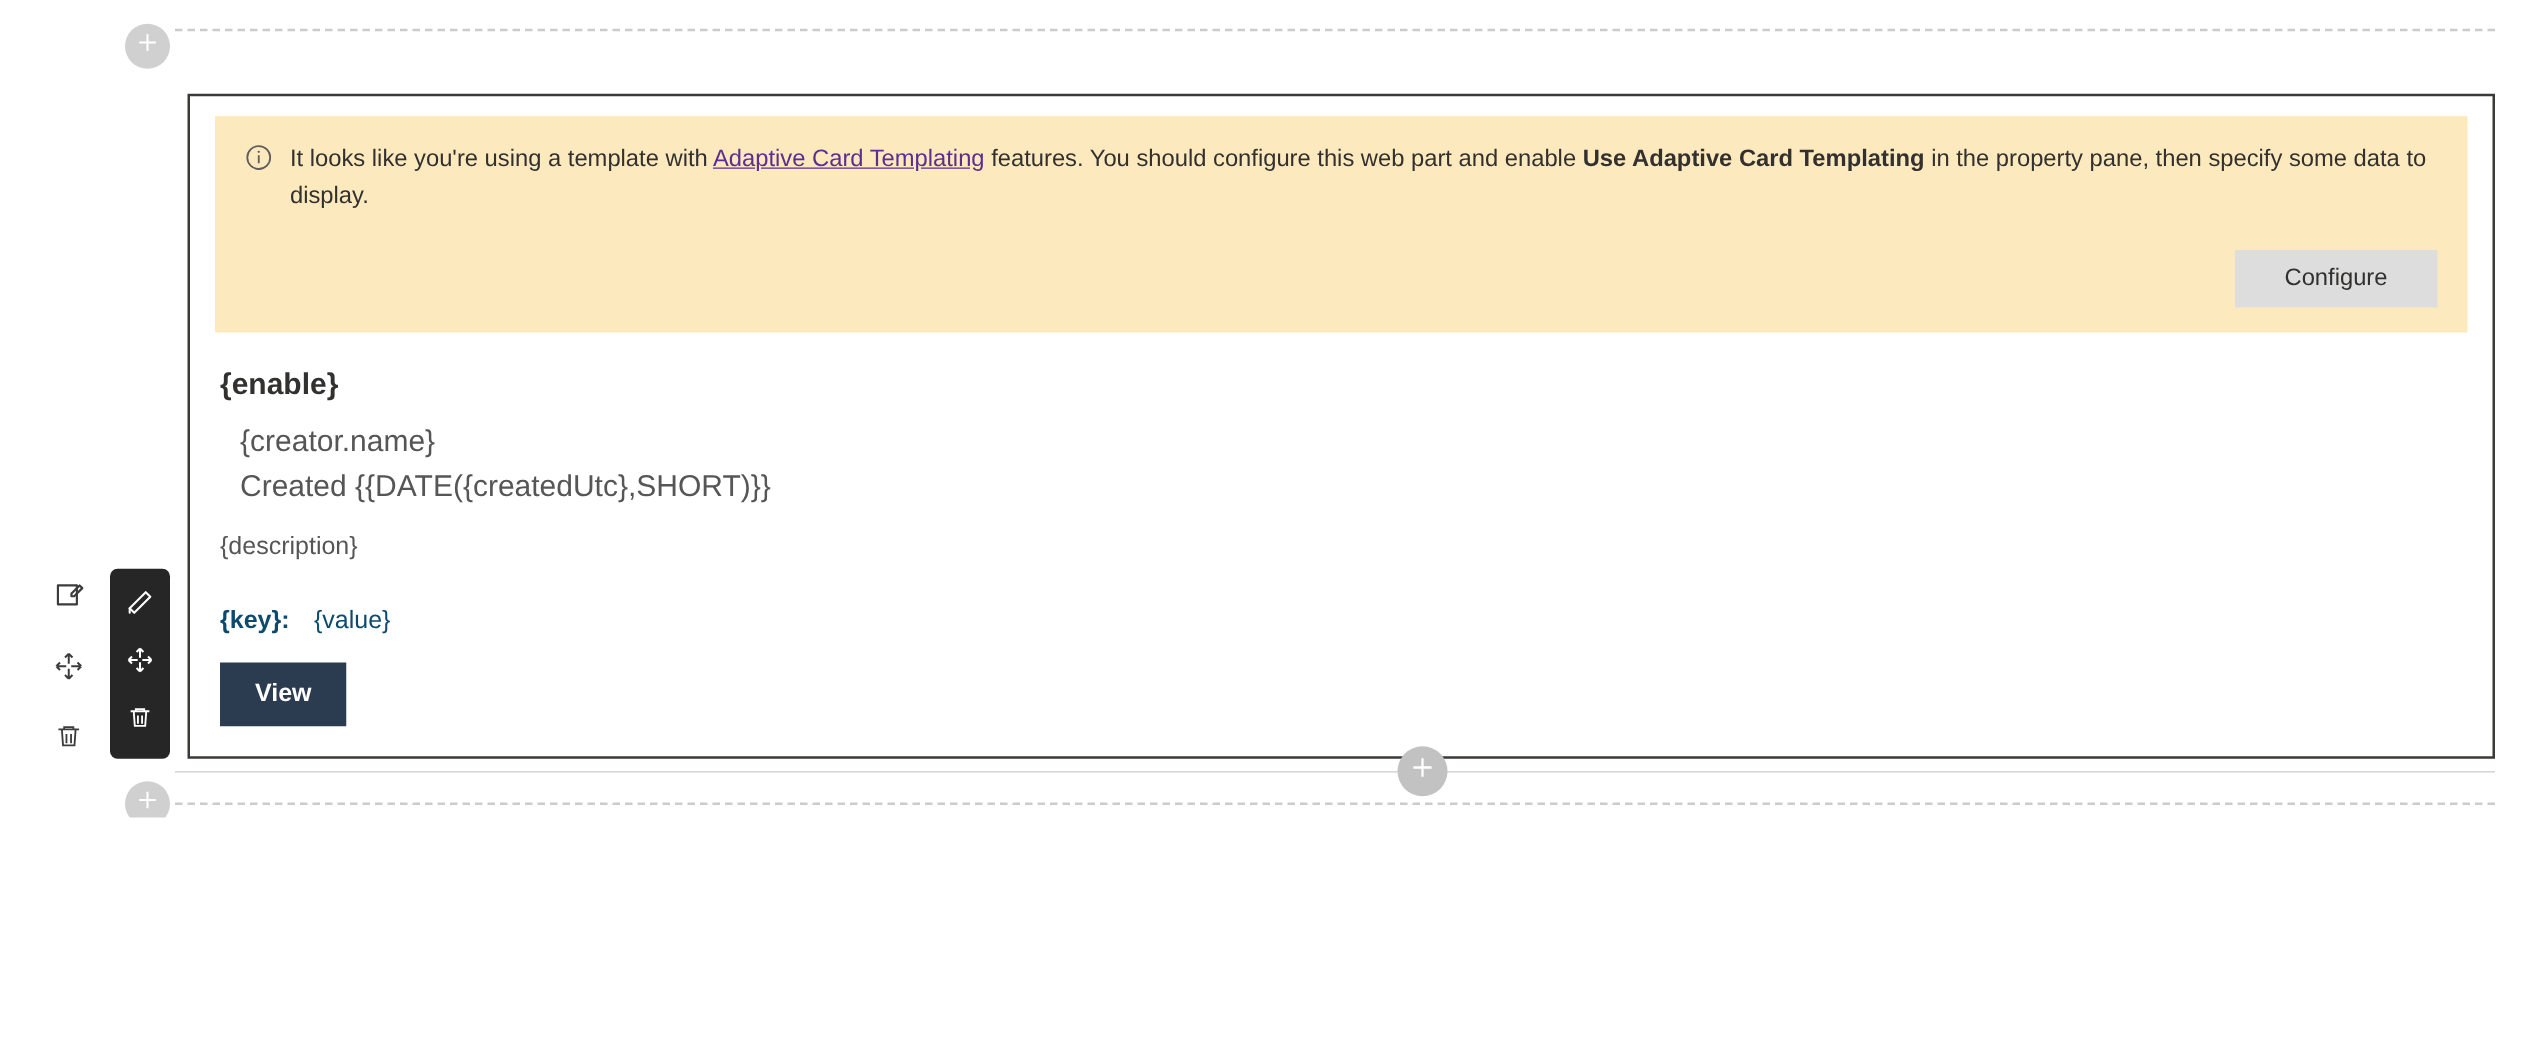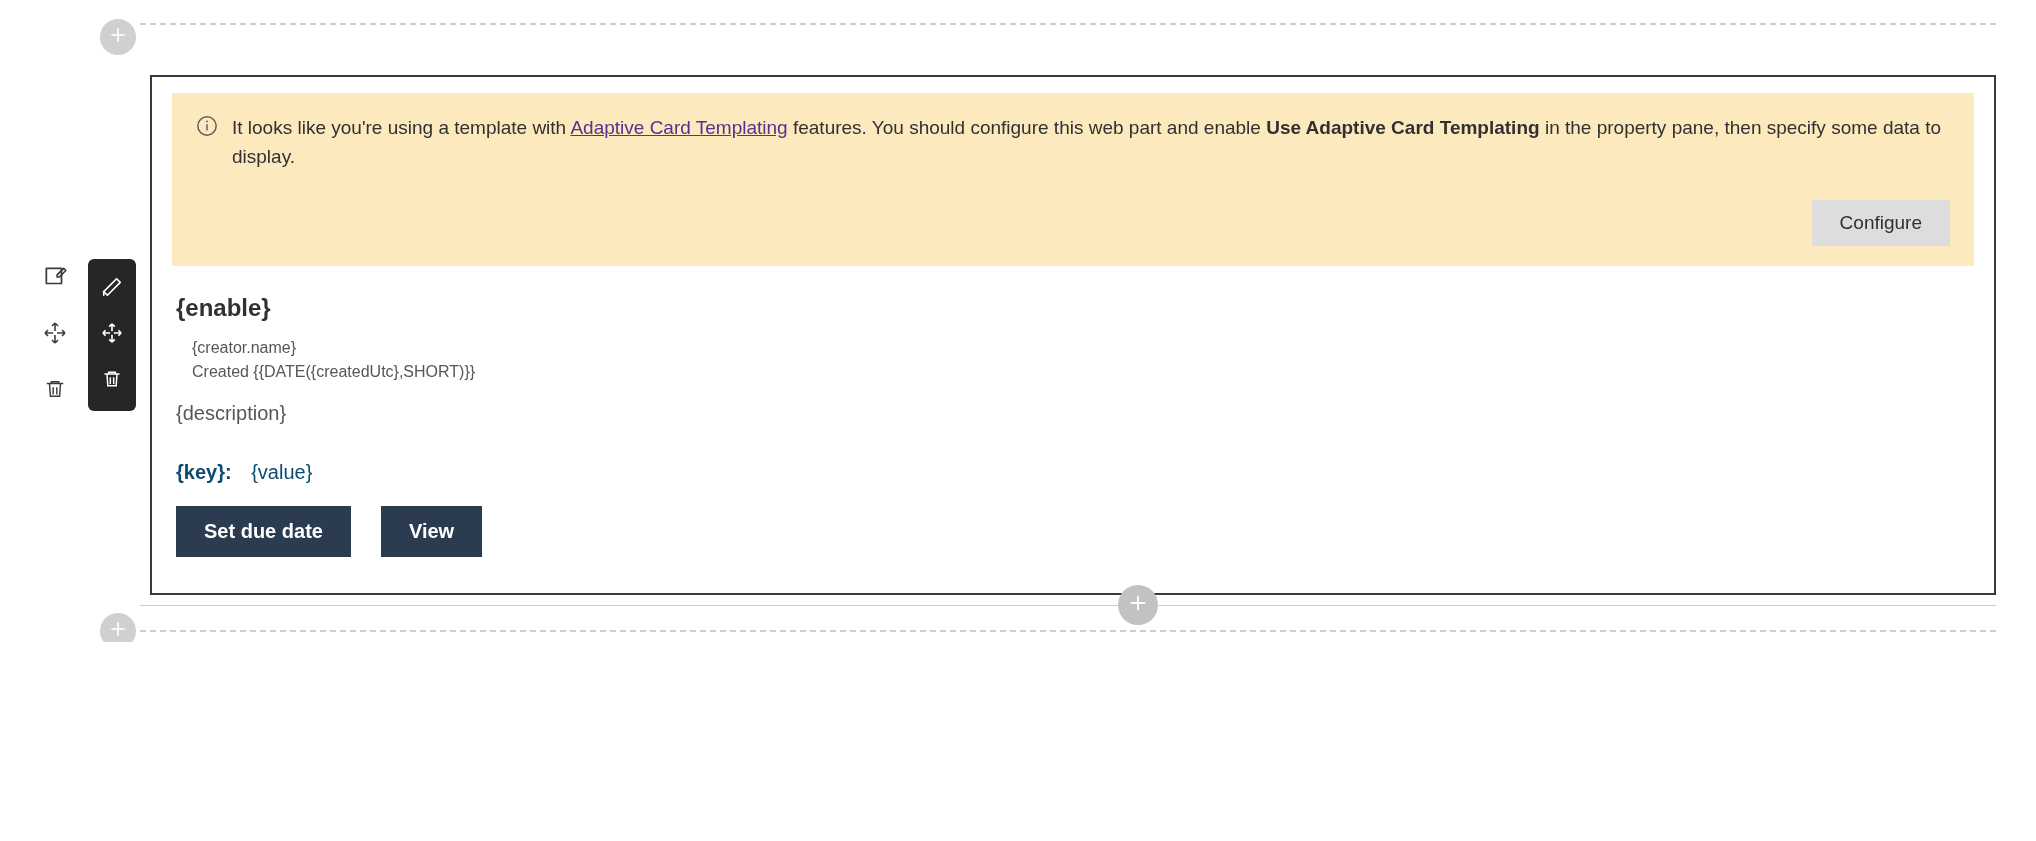--- a/index.html
+++ b/index.html
@@ -30,21 +30,21 @@
     }
     .add-top-btn svg { width: 20px; height: 20px; }
     .top-divider {
       border-top: 2px dashed #ccc;
       margin-top: 13px;
       margin-left: 100px;
       margin-right: 0px;
     }
     .main-row {
       display: flex;
-      align-items: center;
+      align-items: flex-end;
       margin-top: 50px;
     }
     .side-toolbar-outer {
       flex: 0 0 auto;
       display: flex;
       flex-direction: column;
       align-items: center;
       gap: 26px;
       margin-right: 18px;
       margin-top: 0px;
@@ -105,40 +105,40 @@
       color: #5b2e91;
       text-decoration: underline;
       cursor: pointer;
     }
     .banner-text b { font-weight: 600; }
     .configure-btn {
       align-self: flex-end;
       margin-top: 28px;
       background: #ddd;
       border: none;
-      padding: 12px 28px;
+      padding: 12px 40px;
       font-size: 19px;
       color: #323130;
       cursor: pointer;
     }
     .card-body {
       margin-top: 28px;
       padding-left: 4px;
     }
     .card-title {
       font-weight: 600;
       font-size: 24px;
       color: #323130;
       margin-bottom: 14px;
     }
     .card-meta-block {
       margin-left: 16px;
       margin-bottom: 18px;
       color: #565656;
-      font-size: 16px;
+      font-size: 24px;
       line-height: 1.5;
     }
     .card-description {
       font-size: 20px;
       color: #565656;
       margin-bottom: 36px;
     }
     .card-kv { color: #0c4a6e; font-size: 20px; margin-bottom: 22px; margin-top: 32px;}
     .card-kv .k { font-weight: 600; margin-right: 14px;}
     .card-actions { display: flex; gap: 30px; }
@@ -279,21 +279,20 @@
         <div class="card-meta-block">
           <div>{creator.name}</div>
           <div>Created {{DATE({createdUtc},SHORT)}}</div>
         </div>
         <div class="card-description">{description}</div>
         <div class="card-kv">
           <span class="k">{key}:</span>
           <span>{value}</span>
         </div>
         <div class="card-actions">
-          <button>Set due date</button>
           <button>View</button>
         </div>
       </div>
     </div>
   </div>
 
   <div class="bottom-area">
     <div class="solid-line"></div>
     <div class="add-mid-btn">
       <span>

